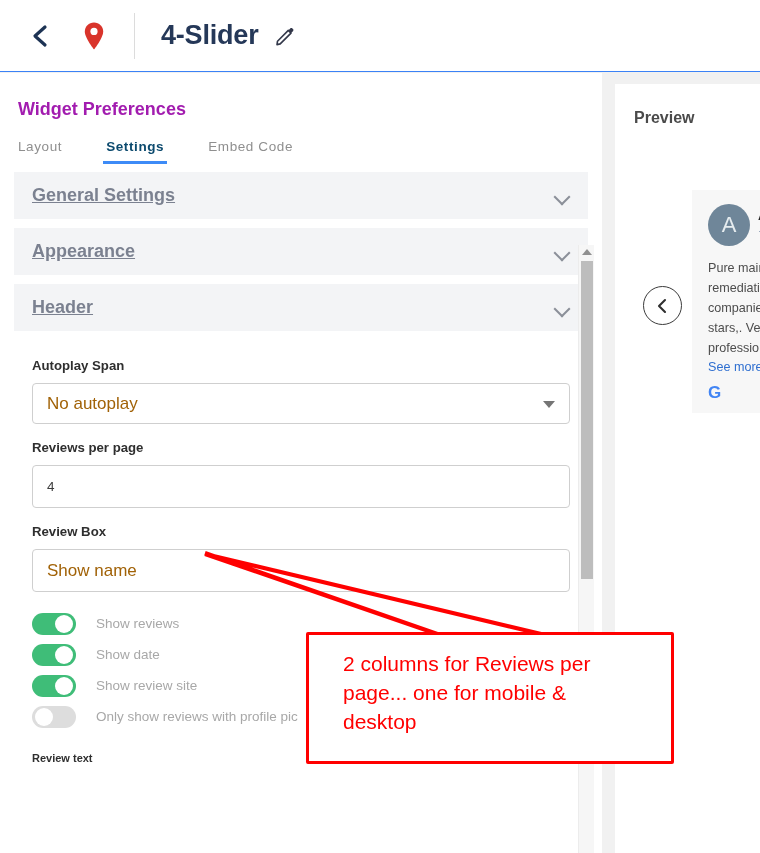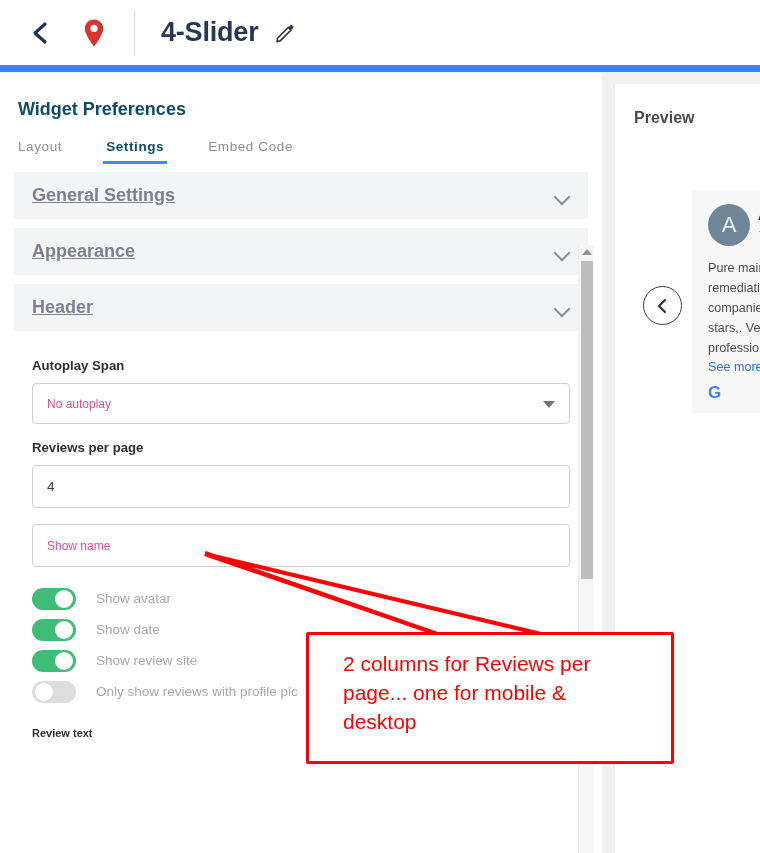--- a/index.html
+++ b/index.html
@@ -17,21 +17,21 @@
     background: #f1f1f1;
     overflow: hidden;
   }
 
   
   .topbar {
     position: absolute;
     left: 0; top: 0;
     width: 760px; height: 72px;
     background: #ffffff;
-    border-bottom: 7px solid #3b82f6;
+    border-bottom: 1px solid #3b82f6;
     display: flex;
     align-items: center;
   }
   .back-btn {
     width: 44px; height: 44px;
     margin-left: 18px;
     display: flex; align-items: center; justify-content: center;
     cursor: pointer;
   }
   .pin-btn {
@@ -64,21 +64,21 @@
     position: absolute;
     left: 0; top: 73px;
     width: 602px; height: 780px;
     background: #ffffff;
   }
   .panel-title {
     position: absolute;
     left: 18px; top: 26px;
     font-size: 18px;
     font-weight: bold;
-    color: #0c4a6e;
+    color: #a21caf;
   }
   .tabs {
     position: absolute;
     left: 18px; top: 66px;
     display: flex;
     align-items: flex-start;
   }
   .tab {
     font-size: 13.5px;
     color: #8f8f8f;
@@ -168,22 +168,22 @@
     padding: 0 14px;
     background: #fff;
     position: relative;
   }
   .input-box.tall { height: 43px; }
   .input-value {
     font-size: 13.5px;
     color: #3c3c3c;
   }
   .input-placeholder {
-    font-size: 12px;
-    color: #ec4899;
+    font-size: 17px;
+    color: #a16207;
   }
   .select-caret {
     position: absolute;
     right: 14px; top: 50%;
     margin-top: -3px;
     width: 0; height: 0;
     border-left: 6px solid transparent;
     border-right: 6px solid transparent;
     border-top: 7px solid #757575;
   }
@@ -436,30 +436,31 @@
           </div>
 
           <div class="field">
             <div class="field-label">Reviews per page</div>
             <div class="input-box tall">
               <span class="input-value">4</span>
             </div>
           </div>
 
           <div class="field">
+            <div class="field-label">Review Box</div>
             <div class="input-box tall">
               <span class="input-placeholder">Show name</span>
             </div>
           </div>
 
           <div class="toggle-row">
             <div class="switch on">
                 <span class="knob"></span>
               </div>
-            <span class="toggle-label">Show avatar</span>
+            <span class="toggle-label">Show reviews</span>
           </div>
           <div class="toggle-row">
             <div class="switch on">
                 <span class="knob"></span>
               </div>
             <span class="toggle-label">Show date</span>
           </div>
           <div class="toggle-row">
             <div class="switch on">
                 <span class="knob"></span>

